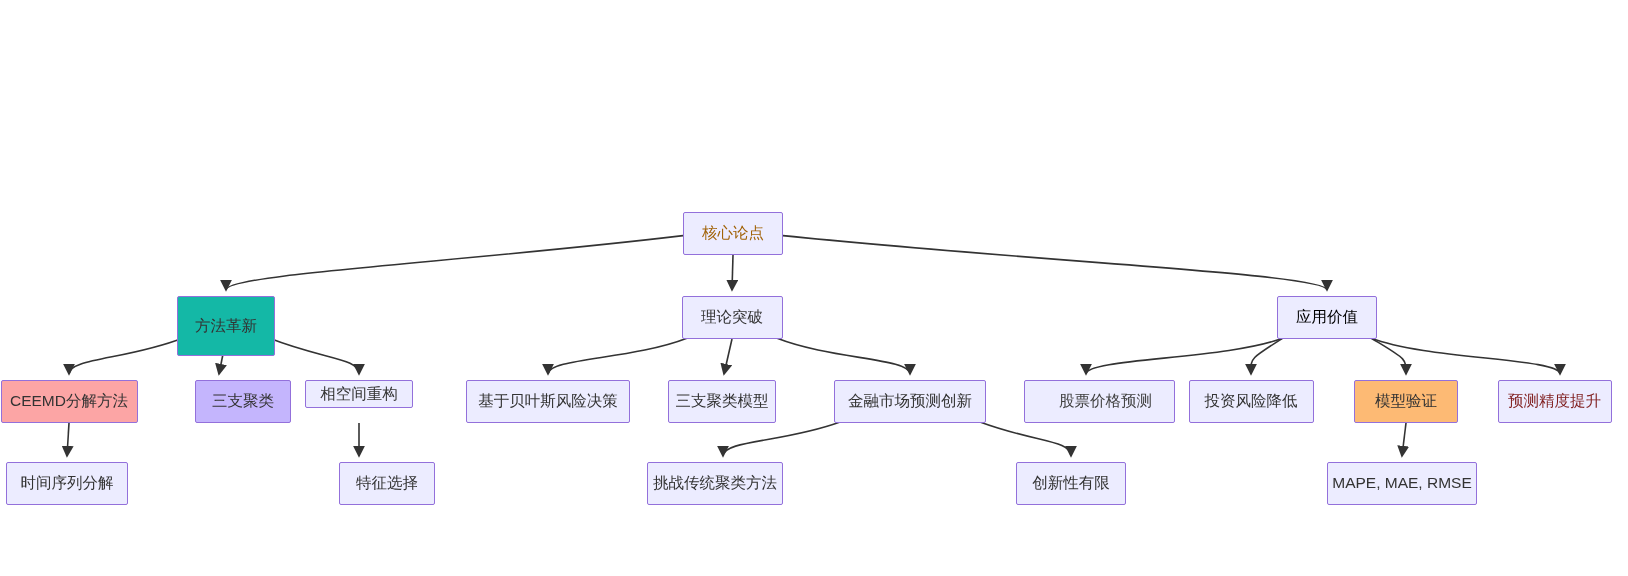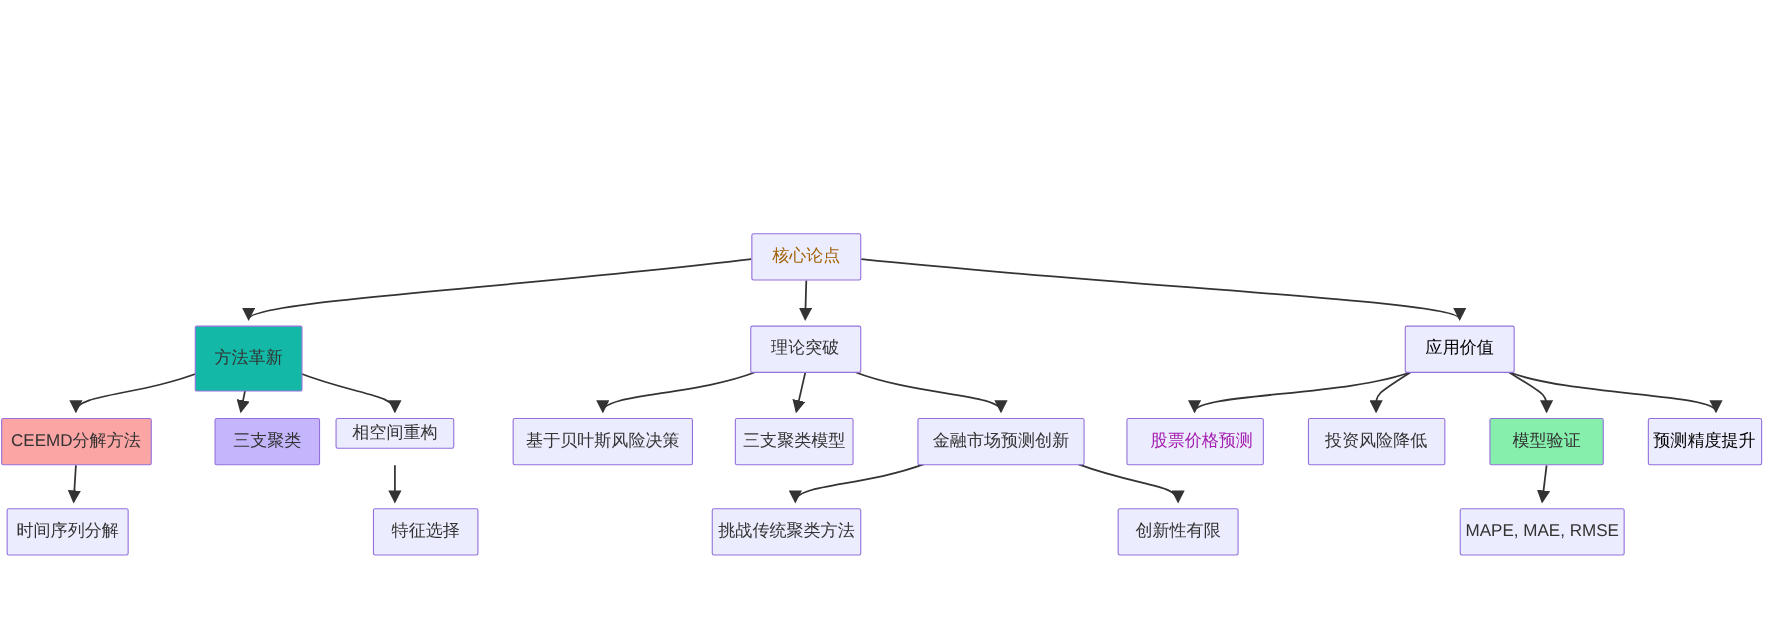--- a/index.html
+++ b/index.html
@@ -70,23 +70,23 @@
       <div class="node" style="left: 683px; top: 212px; width: 100px; height: 43px; background: rgb(236, 236, 255); border: 1px solid rgb(147, 112, 219); color: #a16207; font-family: Liberation Serif, serif;">核心论点</div>
       <div class="node" style="left: 177px; top: 296px; width: 98px; height: 60px; background: #14b8a6; border: 1px solid rgb(147, 112, 219); color: rgb(51, 51, 51);">方法革新</div>
       <div class="node" style="left: 681.5px; top: 296px; width: 101px; height: 43px; background: rgb(236, 236, 255); border: 1px solid rgb(147, 112, 219); color: rgb(51, 51, 51);">理论突破</div>
       <div class="node" style="left: 1277px; top: 296px; width: 100px; height: 43px; background: rgb(236, 236, 255); border: 1px solid rgb(147, 112, 219); color: #000000;">应用价值</div>
       <div class="node" style="left: 0.5px; top: 380px; width: 137px; height: 43px; background: #fca5a5; border: 1px solid rgb(147, 112, 219); color: rgb(51, 51, 51);">CEEMD分解方法</div>
       <div class="node" style="left: 171px; top: 380px; width: 96px; height: 43px; background: #c4b5fd; border: 1px solid rgb(147, 112, 219); color: rgb(51, 51, 51); margin-left: 24px;">三支聚类</div>
       <div class="node" style="left: 305px; top: 380px; width: 108px; height: 28px; background: rgb(236, 236, 255); border: 1px solid rgb(147, 112, 219); color: rgb(51, 51, 51);">相空间重构</div>
       <div class="node" style="left: 466px; top: 380px; width: 164px; height: 43px; background: rgb(236, 236, 255); border: 1px solid rgb(147, 112, 219); color: rgb(51, 51, 51);">基于贝叶斯风险决策</div>
       <div class="node" style="left: 668px; top: 380px; width: 108px; height: 43px; background: rgb(236, 236, 255); border: 1px solid rgb(147, 112, 219); color: rgb(51, 51, 51);">三支聚类模型</div>
       <div class="node" style="left: 834px; top: 380px; width: 152px; height: 43px; background: rgb(236, 236, 255); border: 1px solid rgb(147, 112, 219); color: rgb(51, 51, 51);">金融市场预测创新</div>
-      <div class="node" style="left: 1023.5px; top: 380px; width: 125px; height: 43px; background: rgb(236, 236, 255); border: 1px solid rgb(147, 112, 219); color: #a21caf; padding-left: 13px;">股票价格预测</div>
+      <div class="node" style="left: 1023.5px; top: 380px; width: 151px; height: 43px; background: rgb(236, 236, 255); border: 1px solid rgb(147, 112, 219); color: #404040; padding-left: 13px;">股票价格预测</div>
       <div class="node" style="left: 1188.5px; top: 380px; width: 125px; height: 43px; background: rgb(236, 236, 255); border: 1px solid rgb(147, 112, 219); color: rgb(51, 51, 51);">投资风险降低</div>
-      <div class="node" style="left: 1354px; top: 380px; width: 104px; height: 43px; background: #86efac; border: 1px solid rgb(147, 112, 219); color: rgb(51, 51, 51);">模型验证</div>
-      <div class="node" style="left: 1497.5px; top: 380px; width: 104px; height: 43px; background: rgb(236, 236, 255); border: 1px solid rgb(147, 112, 219); color: #000000;">预测精度提升</div>
-      <div class="node" style="left: 6px; top: 462px; width: 111px; height: 43px; background: rgb(236, 236, 255); border: 1px solid rgb(147, 112, 219); color: rgb(51, 51, 51);">时间序列分解</div>
+      <div class="node" style="left: 1354px; top: 380px; width: 104px; height: 43px; background: #fdba74; border: 1px solid rgb(147, 112, 219); color: rgb(51, 51, 51);">模型验证</div>
+      <div class="node" style="left: 1497.5px; top: 380px; width: 114px; height: 43px; background: rgb(236, 236, 255); border: 1px solid rgb(147, 112, 219); color: #7f1d1d;">预测精度提升</div>
+      <div class="node" style="left: 6px; top: 462px; width: 122px; height: 43px; background: rgb(236, 236, 255); border: 1px solid rgb(147, 112, 219); color: rgb(51, 51, 51);">时间序列分解</div>
       <div class="node" style="left: 311px; top: 462px; width: 96px; height: 43px; background: rgb(236, 236, 255); border: 1px solid rgb(147, 112, 219); color: rgb(51, 51, 51); margin-left: 28px;">特征选择</div>
       <div class="node" style="left: 647px; top: 462px; width: 136px; height: 43px; background: rgb(236, 236, 255); border: 1px solid rgb(147, 112, 219); color: rgb(51, 51, 51);">挑战传统聚类方法</div>
       <div class="node" style="left: 1016px; top: 462px; width: 110px; height: 43px; background: rgb(236, 236, 255); border: 1px solid rgb(147, 112, 219); color: rgb(51, 51, 51);">创新性有限</div>
       <div class="node" style="left: 1327px; top: 462px; width: 150px; height: 43px; background: rgb(236, 236, 255); border: 1px solid rgb(147, 112, 219); color: rgb(51, 51, 51);">MAPE, MAE, RMSE</div>
     </div>
 </div>
 
 </body></html>

